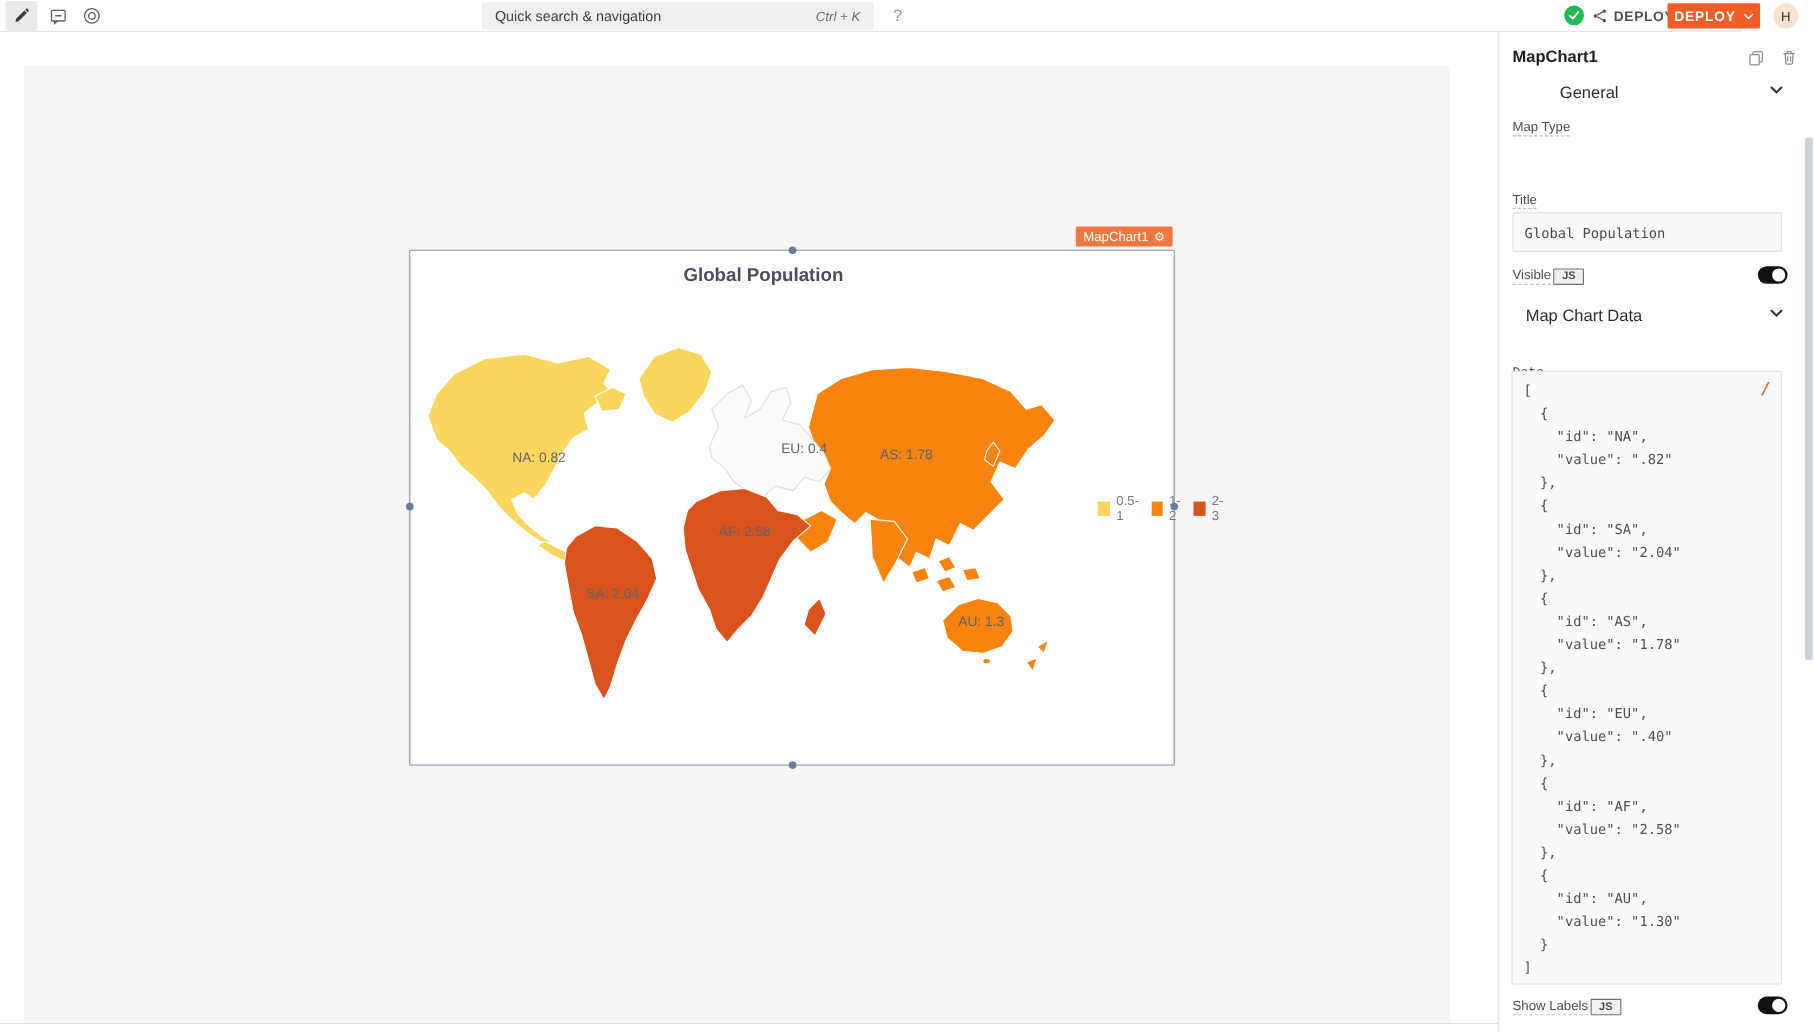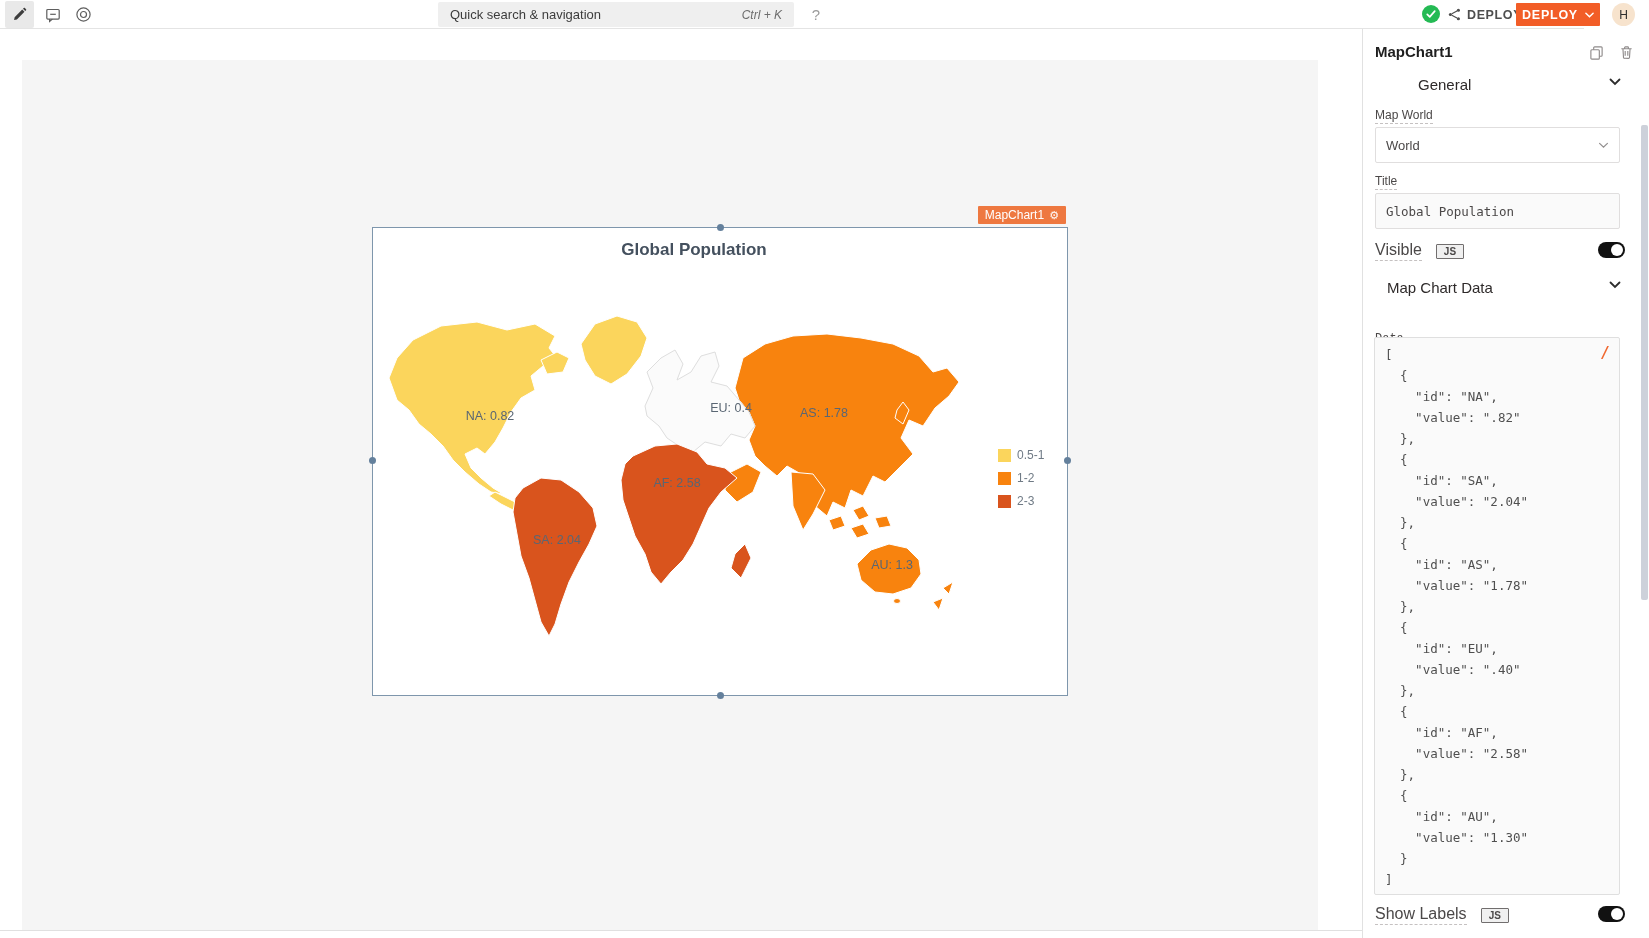--- a/index.html
+++ b/index.html
@@ -36,45 +36,45 @@
   .h-top { left:344px; top:-4px; cursor:ns-resize; }
   .h-bottom { left:344px; bottom:-4px; cursor:ns-resize; }
   .h-left { left:-4px; top:229px; cursor:ew-resize; }
   .h-right { right:-4px; top:229px; cursor:ew-resize; }
   .wtag { position:absolute; top:-22px; right:1px; height:18px; background:#ee7840; color:#fff; font-size:12px;
           display:flex; align-items:center; gap:5px; padding:0 7px; border-radius:1px; cursor:pointer; }
   .wtag .gear { font-size:11px; opacity:.95; }
   .chart-title { position:absolute; left:0; top:12px; width:642px; text-align:center; font-size:17px; font-weight:700; color:#44505e; }
   .map-svg { position:absolute; left:10px; top:86px; }
   .map-label { font-size:12.5px; fill:#5a6673; text-anchor:middle; font-family:"Liberation Sans",sans-serif; }
-  .legend { position:absolute; left:625px; top:220px; display:flex; flex-direction:column; gap:9px; }
+  .legend { position:absolute; left:625px; top:220px; display:flex; flex-direction:row; gap:9px; }
   .lg-row { display:flex; align-items:center; gap:6px; }
   .lg-sq { width:13px; height:13px; }
   .lg-txt { font-size:12px; color:#6f7a85; }
 
   
   .panel { position:absolute; left:1362px; top:29px; width:287px; height:909px; background:#fff; border-left:1px solid #e1e1e1; z-index:20; }
   .p-title { position:absolute; left:12px; top:14px; font-size:15px; font-weight:700; color:#1e1e1e; }
   .p-icn { position:absolute; top:16px; cursor:pointer; }
   .p-copy { left:226px; }
   .p-trash { left:256px; }
   .p-section { position:absolute; left:12px; font-size:15px; font-weight:500; color:#2e2a2a; cursor:pointer; }
   .sec-chev { position:absolute; cursor:pointer; }
   .p-label { position:absolute; left:12px; font-size:12px; color:#4b4848; border-bottom:1px dashed #c5c1c1; padding-bottom:1px; cursor:help; }
   .p-select { position:absolute; left:12px; width:245px; height:36px; border:1px solid #e0dede; border-radius:2px; background:#fff;
               display:flex; align-items:center; padding:0 10px; font-size:13px; color:#4b4848; cursor:pointer; }
   .p-select .chev { position:absolute; right:10px; }
   .p-input { position:absolute; left:12px; width:245px; height:36px; border:1px solid #e0dede; border-radius:2px; background:#fafafa;
              font-family:"DejaVu Sans Mono", monospace; font-size:12.5px; color:#4b4848; padding:0 10px; }
   .js-badge { display:inline-block; font-size:10px; font-weight:700; color:#4b4848; background:#f0f0f0; border:1.5px solid #716e6e;
-              border-radius:1px; padding:1px 7px; margin-left:14px; cursor:pointer; }
+              border-radius:1px; padding:1px 7px; margin-left:2px; cursor:pointer; }
   .toggle { position:absolute; width:27px; height:16px; border-radius:9px; background:#111; cursor:pointer; }
   .toggle .knob { position:absolute; right:2px; top:2px; width:12px; height:12px; border-radius:50%; background:#fff; }
   .prop-row { position:absolute; left:12px; width:245px; height:20px; display:flex; align-items:center; }
-  .prop-row .p-label-inline { font-size:16px; color:#4b4848; border-bottom:1px dashed #c5c1c1; padding-bottom:1px; cursor:help; }
+  .prop-row .p-label-inline { font-size:12px; color:#4b4848; border-bottom:1px dashed #c5c1c1; padding-bottom:1px; cursor:help; }
 
   .editor { position:absolute; left:11px; top:308px; width:246px; height:558px; background:#fafafa; border:1px solid #dfdfdf;
             border-radius:2px; padding:6px 10px; font-family:"DejaVu Sans Mono", monospace; font-size:12.5px; color:#4f4f4f;
             overflow:hidden; cursor:text; }
   .cl { white-space:pre; line-height:21px; height:21px; }
   .edit-slash { position:absolute; right:9px; top:6px; color:#f0672e; font-weight:700; font-style:italic; font-size:15px; cursor:pointer; }
   .p-scroll { position:absolute; left:278px; top:96px; width:7px; height:475px; background:#cdd1da; border-radius:2px; cursor:pointer; }
 
   svg { display:block; }
 </style>
@@ -228,29 +228,21 @@
     </span>
   </div>
 
   <div class="p-section" style="top:47px;margin-left:43px;">General</div>
   <div class="sec-chev" style="left:246px; top:49px;">
     <svg width="12" height="8" viewBox="0 0 12 8" fill="none" stroke="#2c2c2c" stroke-width="1.8" stroke-linecap="round">
         <path d="M1.5 1.5l4.5 4.5 4.5-4.5"></path>
       </svg>
   </div>
 
-  <div class="p-label" style="top:79px;">Map World</div>
-  <div class="p-select" style="top:98px;">
-    <span>World</span>
-    <span class="chev">
-      <svg width="11" height="7" viewBox="0 0 12 8" fill="none" stroke="#939090" stroke-width="1.4" stroke-linecap="round">
-          <path d="M1.5 1.5l4.5 4.5 4.5-4.5"></path>
-        </svg>
-    </span>
-  </div>
+  <div class="p-label" style="top:79px;">Map Type</div>
 
   <div class="p-label" style="top:145px;">Title</div>
   <input class="p-input" style="top: 164px;" readonly="" value="Global Population">
 
   <div class="prop-row" style="top:212px;">
     <span class="p-label-inline">Visible</span>
     <span class="js-badge">JS</span>
   </div>
   <div class="toggle" style="left:235px; top:213px;">
       <span class="knob"></span>

